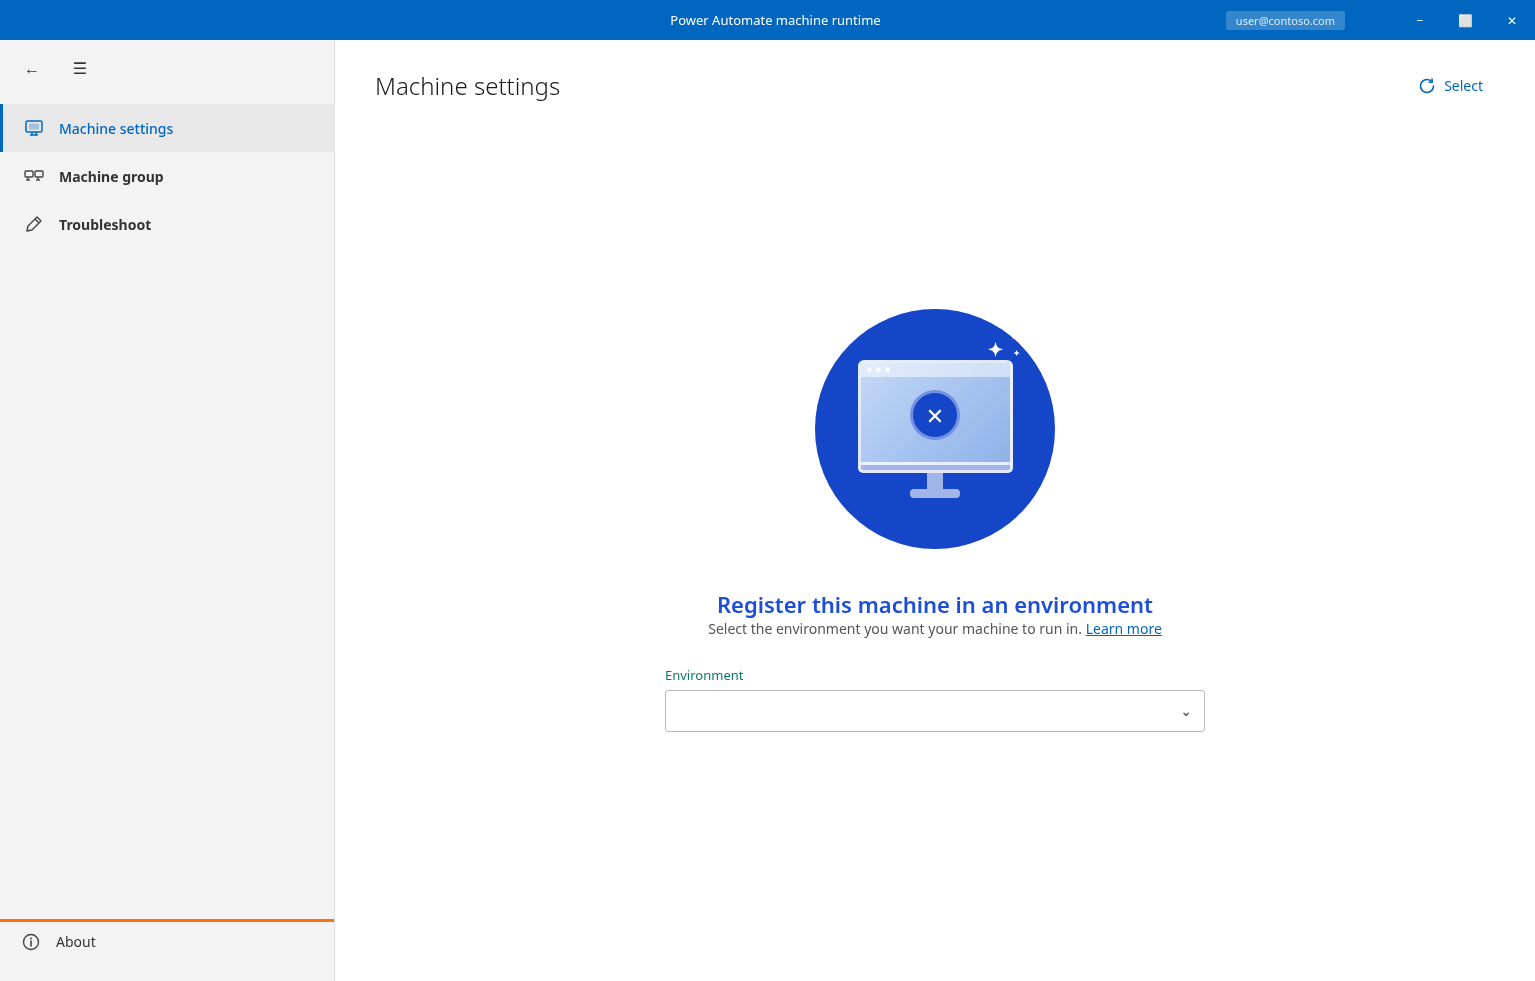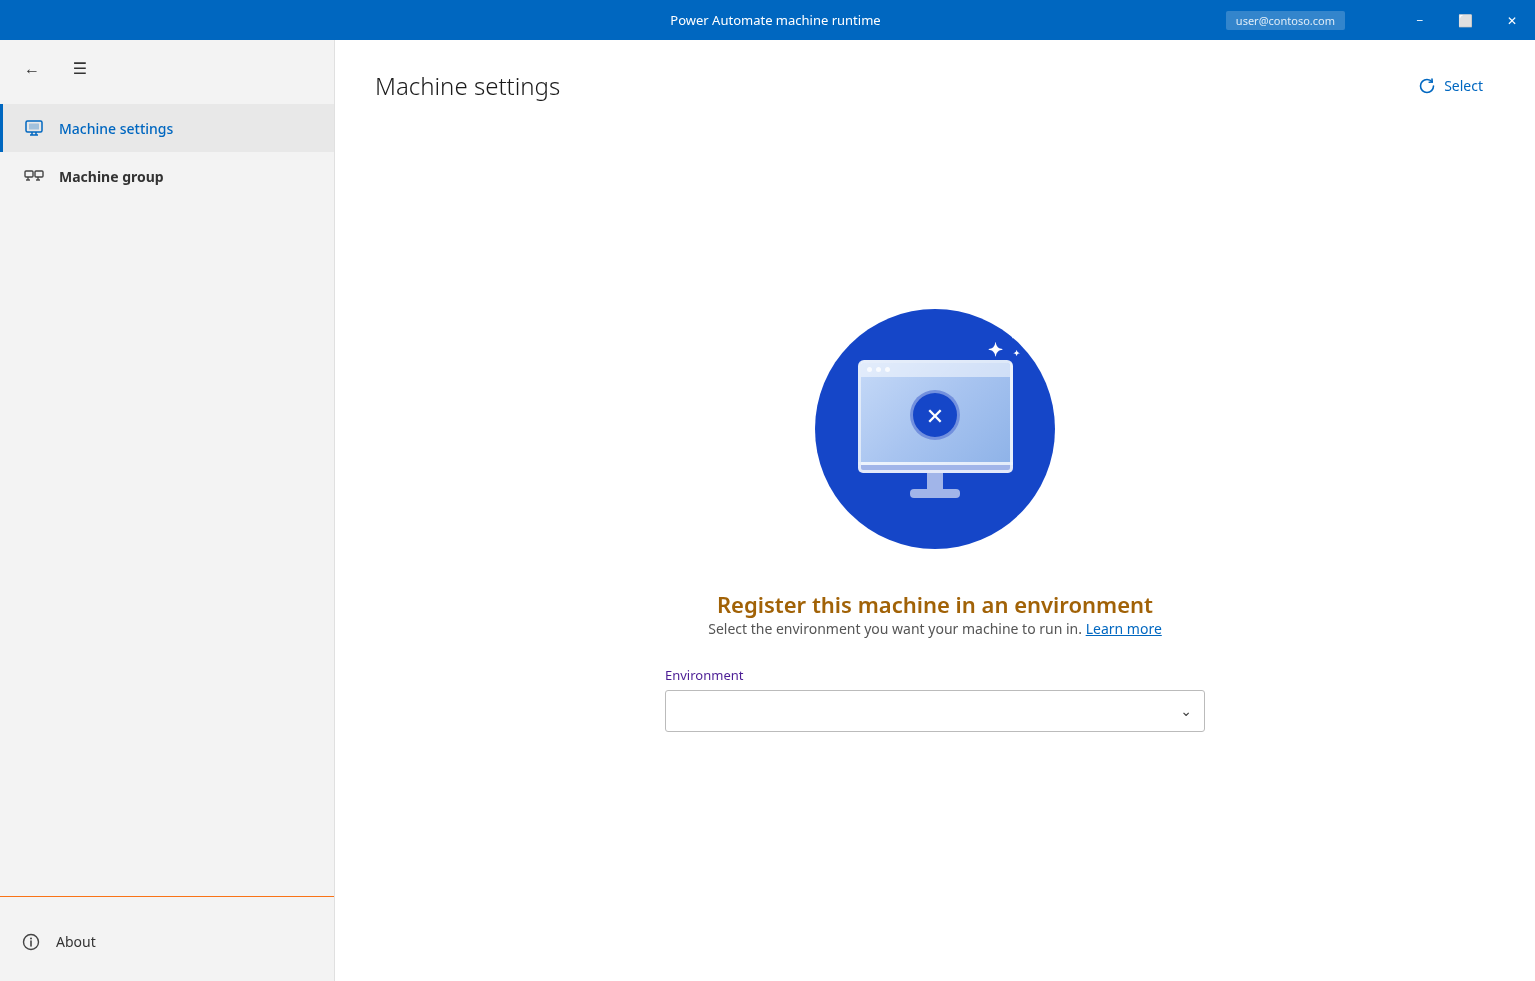--- a/index.html
+++ b/index.html
@@ -135,22 +135,22 @@
       font-size: 17px;
       width: 22px;
       text-align: center;
       display: flex;
       align-items: center;
       justify-content: center;
       flex-shrink: 0;
     }
 
     .sidebar-bottom {
-      padding: 25px 20px 20px;
-      border-top: 1px solid #f97316;
+      padding: 0 20px 20px;
+      border-top: 3px solid #f97316;
     }
     .about-item {
       display: flex;
       align-items: center;
       gap: 14px;
       padding: 10px 0;
       cursor: pointer;
       color: #333;
       font-size: 14px;
     }
@@ -286,21 +286,21 @@
       font-weight: bold;
     }
     .sparkle-1 { top: 28px; right: 52px; font-size: 18px; }
     .sparkle-2 { top: 18px; right: 38px; font-size: 10px; }
     .sparkle-3 { top: 38px; right: 35px; font-size: 8px; }
 
     
     .register-title {
       font-size: 22px;
       font-weight: 600;
-      color: #a16207;
+      color: #1d4ed8;
       text-align: left;
     }
     .register-desc {
       font-size: 14px;
       color: #555;
       margin-bottom: 28px;
       text-align: left;
     }
     .learn-more-link {
       color: #0067C0;
@@ -308,21 +308,21 @@
       cursor: pointer;
     }
 
     
     .env-section {
       width: 540px;
       text-align: left;
     }
     .env-label {
       font-size: 13px;
-      color: #4c1d95;
+      color: #0f766e;
       margin-bottom: 6px;
       display: block;
     }
     .env-dropdown {
       width: 100%;
       height: 42px;
       border: 1.5px solid #bbb;
       border-radius: 3px;
       display: flex;
       align-items: center;
@@ -386,20 +386,29 @@
             <rect x="11" y="5" width="8" height="6" rx="1" stroke="#444" stroke-width="1.4" fill="none"></rect>
             <line x1="4" y1="11" x2="4" y2="14" stroke="#444" stroke-width="1.4"></line>
             <line x1="14" y1="11" x2="14" y2="14" stroke="#444" stroke-width="1.4"></line>
             <line x1="2" y1="14" x2="6" y2="14" stroke="#444" stroke-width="1.4"></line>
             <line x1="12" y1="14" x2="16" y2="14" stroke="#444" stroke-width="1.4"></line>
           </svg>
         </div>
         <span>Machine group</span>
       </div>
 
+      <div class="nav-item">
+        <div class="nav-icon">
+          <svg width="20" height="20" viewBox="0 0 20 20" fill="none" xmlns="http://www.w3.org/2000/svg">
+            <path d="M13 3L17 7L8 16L3 17L4 12L13 3Z" stroke="#444" stroke-width="1.4" stroke-linejoin="round" fill="none"></path>
+            <line x1="11" y1="5" x2="15" y2="9" stroke="#444" stroke-width="1.4"></line>
+          </svg>
+        </div>
+        <span>Troubleshoot</span>
+      </div>
     </nav>
 
     <div class="sidebar-bottom">
       <div class="about-item">
         <div class="nav-icon">
           <svg width="18" height="18" viewBox="0 0 18 18" fill="none" xmlns="http://www.w3.org/2000/svg">
             <circle cx="9" cy="9" r="7.5" stroke="#444" stroke-width="1.4" fill="none"></circle>
             <line x1="9" y1="8" x2="9" y2="13" stroke="#444" stroke-width="1.6" stroke-linecap="round"></line>
             <circle cx="9" cy="5.5" r="1" fill="#444"></circle>
           </svg>

